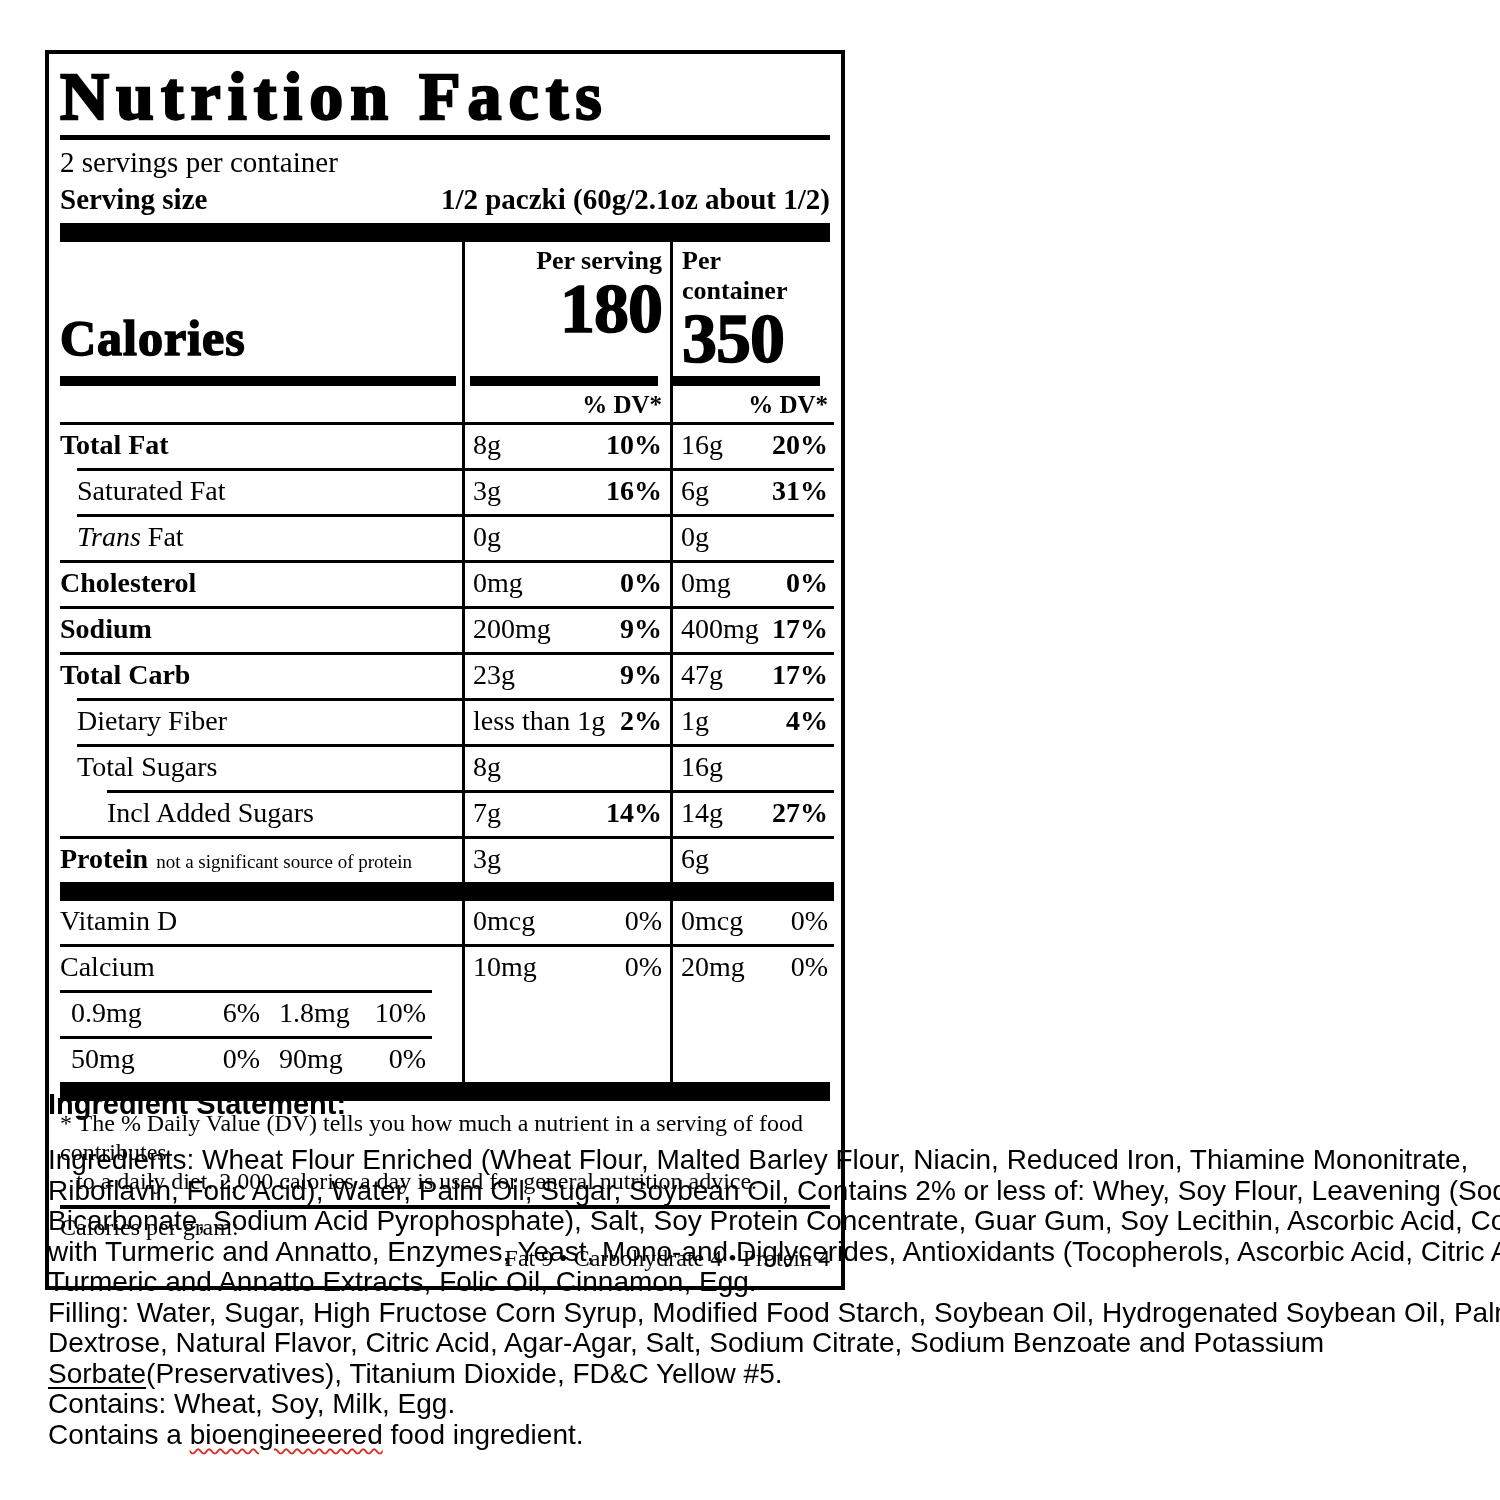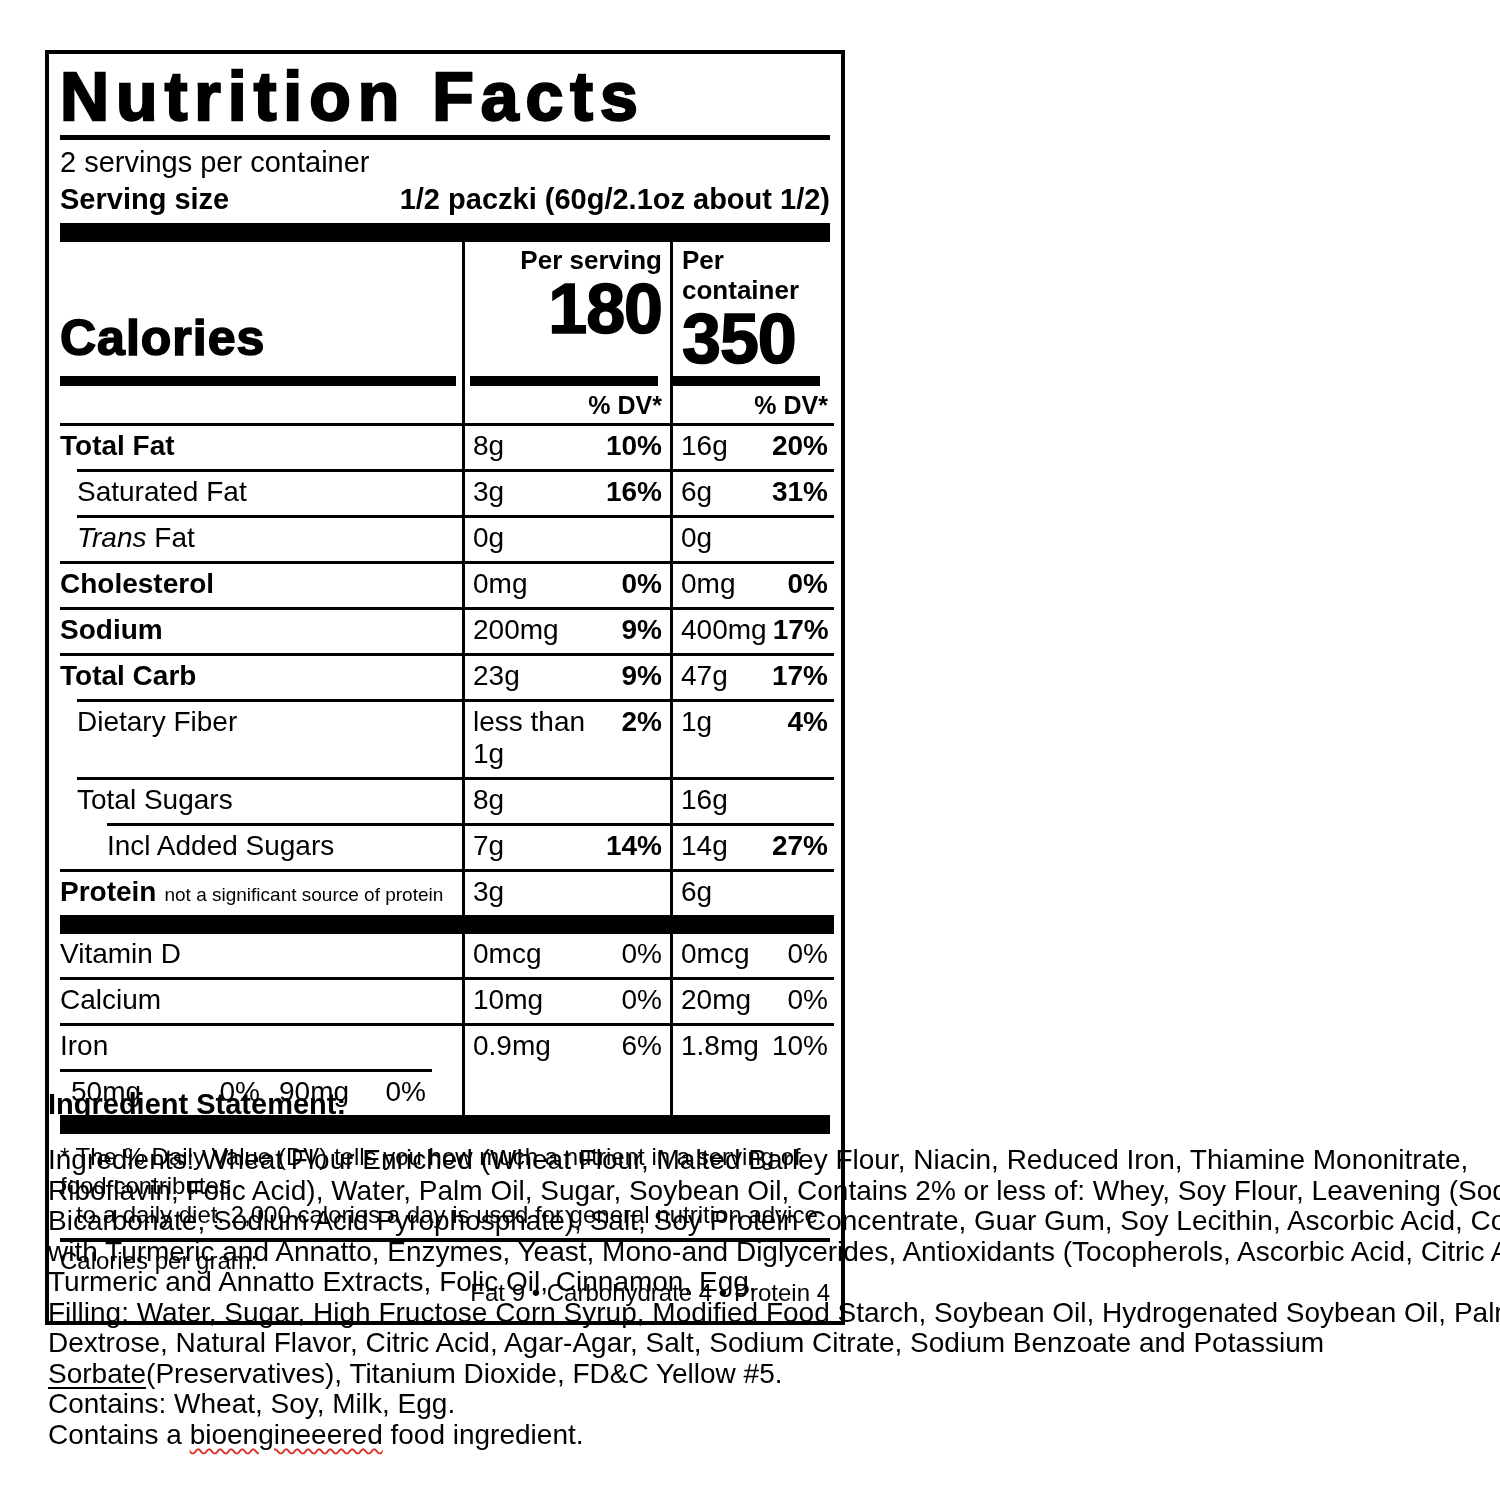--- a/index.html
+++ b/index.html
@@ -2,21 +2,21 @@
 <html><head>
 <meta charset="utf-8">
 <style>
   * { margin:0; padding:0; box-sizing:border-box; }
   html,body { width:1500px; height:1500px; background:#ffffff; color:#000;
               font-family:"Liberation Sans", sans-serif; }
   .page { position:relative; width:1500px; height:1500px; background:#fff; }
 
   
   .nf-label { position:absolute; left:45px; top:50px; width:800px;
-              border:4px solid #000; padding:8px 11px 10px 11px; background:#fff; }
+              border:4px solid #000; padding:8px 11px 10px 11px; background:#fff;font-family:Liberation Serif, serif; }
 
   .nf-title { font-size:68px; font-weight:bold; letter-spacing:7px;
               -webkit-text-stroke:2.3px #000; line-height:1.02; white-space:nowrap;
               border-bottom:5px solid #000; padding-bottom:4px; }
   .servings { font-size:29px; margin-top:6px; }
   .ss-row { display:flex; justify-content:space-between; font-weight:bold;
             font-size:29px; margin-top:4px; }
   .bar { height:19px; background:#000; }
   .bar.top { margin-top:7px; }
 
@@ -312,25 +312,20 @@
             <div class="cell-s">
               <span class="amt">10mg</span>
               <span class="dv">0%</span>
             </div>
             <div class="cell-c">
               <span class="amt">20mg</span>
               <span class="dv">0%</span>
             </div>
           </div>
           <div class="t-row vit">
-            <div class="cell-name">
-              <div class="inner">
-                <span class="lbl">Iron</span>
-              </div>
-            </div>
             <div class="cell-s">
               <span class="amt">0.9mg</span>
               <span class="dv">6%</span>
             </div>
             <div class="cell-c">
               <span class="amt">1.8mg</span>
               <span class="dv">10%</span>
             </div>
           </div>
           <div class="t-row vit">

